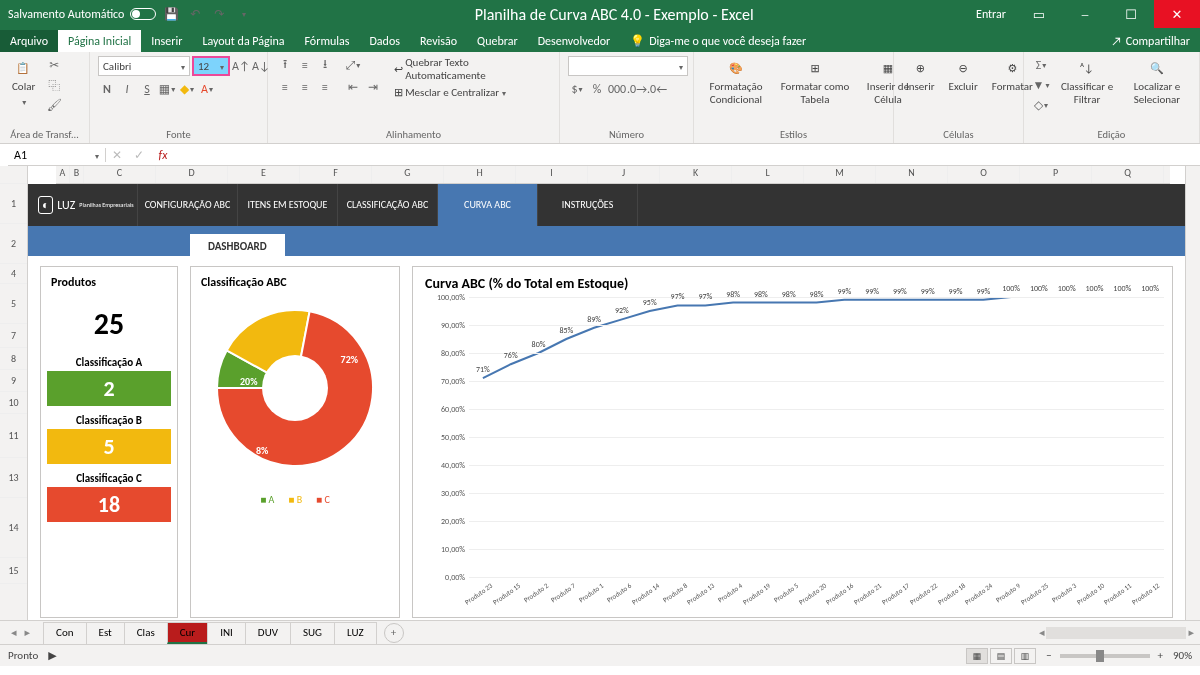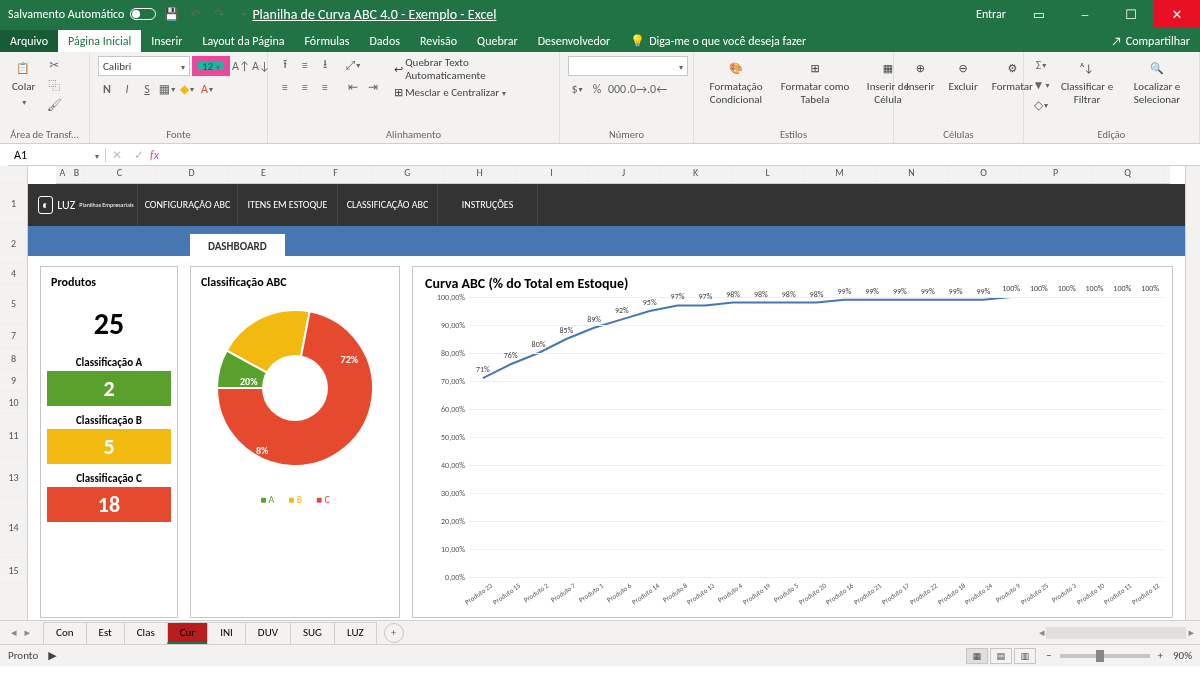--- a/index.html
+++ b/index.html
@@ -3,21 +3,21 @@
 <meta charset="utf-8">
 <style>
 * { box-sizing: border-box; margin: 0; padding: 0; font-family: "Segoe UI", Calibri, sans-serif; }
 html, body { width: 1200px; height: 675px; overflow: hidden; background: #fff; }
 
 
 .titlebar { height: 28px; background: #217346; display: flex; align-items: center; color: #fff; font-size: 12px; }
 .titlebar .left { display: flex; align-items: center; gap: 6px; padding-left: 8px; }
 .autosave-toggle { width: 26px; height: 12px; border: 1.2px solid #fff; border-radius: 6px; position: relative; }
 .autosave-toggle::after { content: ""; width: 8px; height: 8px; background: #fff; border-radius: 50%; position: absolute; left: 1px; top: 1px; }
-.titlebar .center { flex: 1; text-align: left; font-size: 14px; text-decoration: underline; }
+.titlebar .center { flex: 1; text-align: center; font-size: 16px; }
 .titlebar .right { display: flex; align-items: center; }
 .win-btn { width: 46px; height: 28px; display: flex; align-items: center; justify-content: center; font-size: 13px; cursor: pointer; }
 .win-btn.close { background: #e81123; }
 
 
 .ribbontabs { height: 24px; background: #217346; display: flex; align-items: flex-end; color: #fff; font-size: 12px; }
 .ribbontabs .tab { padding: 4px 10px; cursor: pointer; }
 .ribbontabs .tab.file { background: #185c37; }
 .ribbontabs .tab.active { background: #fff; color: #217346; }
 .ribbontabs .spacer { flex: 1; }
@@ -25,28 +25,28 @@
 
 
 .ribbon { height: 92px; background: #f3f2f1; border-bottom: 1px solid #d2d0ce; display: flex; font-size: 11px; color: #444; }
 .ribbon-group { border-right: 1px solid #e1dfdd; padding: 4px 8px 2px 8px; display: flex; flex-direction: column; justify-content: space-between; }
 .ribbon-group .controls { display: flex; gap: 6px; align-items: flex-start; flex: 1; }
 .ribbon-group .label { text-align: center; font-size: 10.5px; color: #666; padding-top: 2px; }
 .rbtn-large { display: flex; flex-direction: column; align-items: center; gap: 2px; font-size: 11px; cursor: pointer; padding: 2px 4px; }
 .rbtn-large .ico { width: 20px; height: 20px; display: flex; align-items: center; justify-content: center; }
 .rbtn-small { width: 18px; height: 18px; display: flex; align-items: center; justify-content: center; cursor: pointer; font-size: 12px; color: #666; }
 .font-sel { width: 92px; height: 20px; border: 1px solid #c8c6c4; background: #fff; font-size: 11px; padding: 0 4px; display: flex; align-items: center; justify-content: space-between; }
-.size-sel { width: 38px; height: 20px; border: 6px solid #ec4899; background: #14b8a6; font-size: 11px; padding: 0 4px; display: flex; align-items: center; justify-content: space-between; }
+.size-sel { width: 38px; height: 20px; border: 2px solid #ec4899; background: #7dd3fc; font-size: 11px; padding: 8px 4px; display: flex; align-items: center; justify-content: space-between; }
 .fontrow { display: flex; gap: 2px; align-items: center; margin-bottom: 2px; }
 .ribbon .vstack { display: flex; flex-direction: column; gap: 2px; }
 
 
 .formula-row { height: 22px; background: #fff; border-bottom: 1px solid #d2d0ce; display: flex; align-items: center; font-size: 12px; margin-left: 8px; }
 .namebox { width: 98px; border-right: 1px solid #d2d0ce; padding: 0 6px; display: flex; align-items: center; justify-content: space-between; }
-.fx-btn { width: 26px; text-align: left; color: #ec4899; font-style: italic; cursor: pointer; }
+.fx-btn { width: 26px; text-align: center; color: #b91c1c; font-style: italic; cursor: pointer; }
 .fx-x, .fx-check { width: 22px; text-align: center; color: #bbb; }
 
 
 .sheet { position: relative; height: 454px; background: #fff; display: flex; }
 .rowhdrs { width: 28px; background: #f3f2f1; border-right: 1px solid #d2d0ce; }
 .rowhdrs .rh { height: 18px; font-size: 10px; color: #555; text-align: center; border-bottom: 1px solid #eee; }
 .colhdrs { height: 18px; background: #f3f2f1; border-bottom: 1px solid #d2d0ce; display: flex; font-size: 10px; color: #555; position: absolute; left: 28px; right: 15px; top: 0; }
 .colhdrs .ch { flex: 0 0 auto; text-align: center; border-right: 1px solid #eee; }
 .sheet-body { flex: 1; position: relative; padding-top: 18px; }
 
@@ -346,20 +346,21 @@
     <div class="dash-navbar">
       <div class="dash-logo">
         <span style="border:1px solid #fff;border-radius:3px;padding:1px 3px;margin-right:4px">◐</span>
         <span>LUZ</span>
         <span style="font-size:6px;margin-left:4px;line-height:1">Planilhas Empresariais</span>
       </div>
       <div id="dashtabs" style="display:flex">
           <div class="dash-tab">CONFIGURAÇÃO ABC</div>
           <div class="dash-tab">ITENS EM ESTOQUE</div>
           <div class="dash-tab">CLASSIFICAÇÃO ABC</div>
+          <div class="dash-tab active">CURVA ABC</div>
           <div class="dash-tab">INSTRUÇÕES</div>
         </div>
     </div>
     <div class="dash-bluestrip"></div>
     <div class="dash-tabcap">DASHBOARD</div>
 
     <div class="dashboard">
       <div class="panel panel-left">
         <div class="hdr">Produtos</div>
         <div class="metric-big">25</div>

